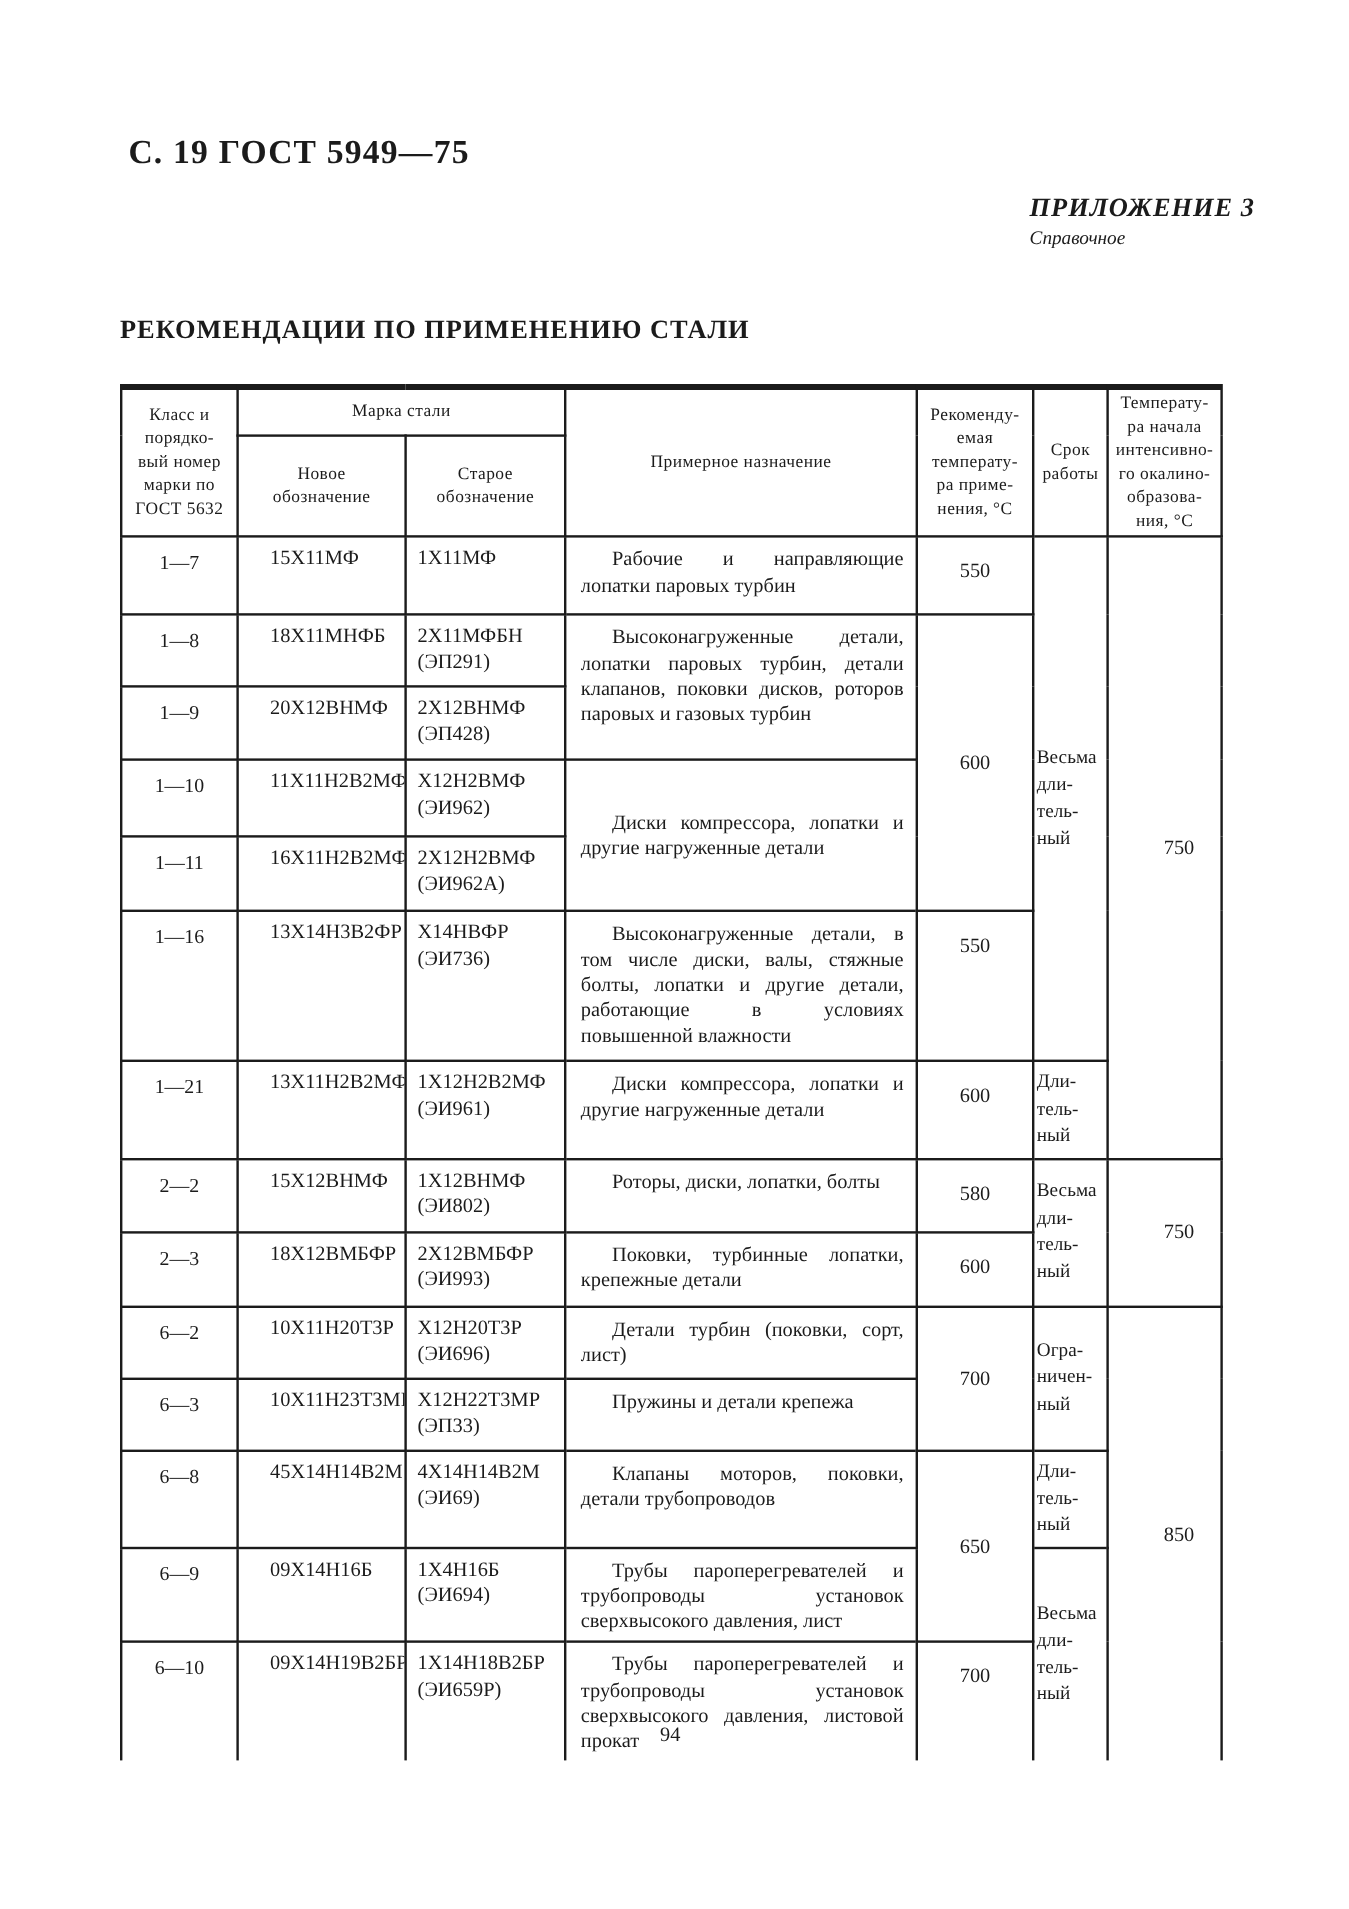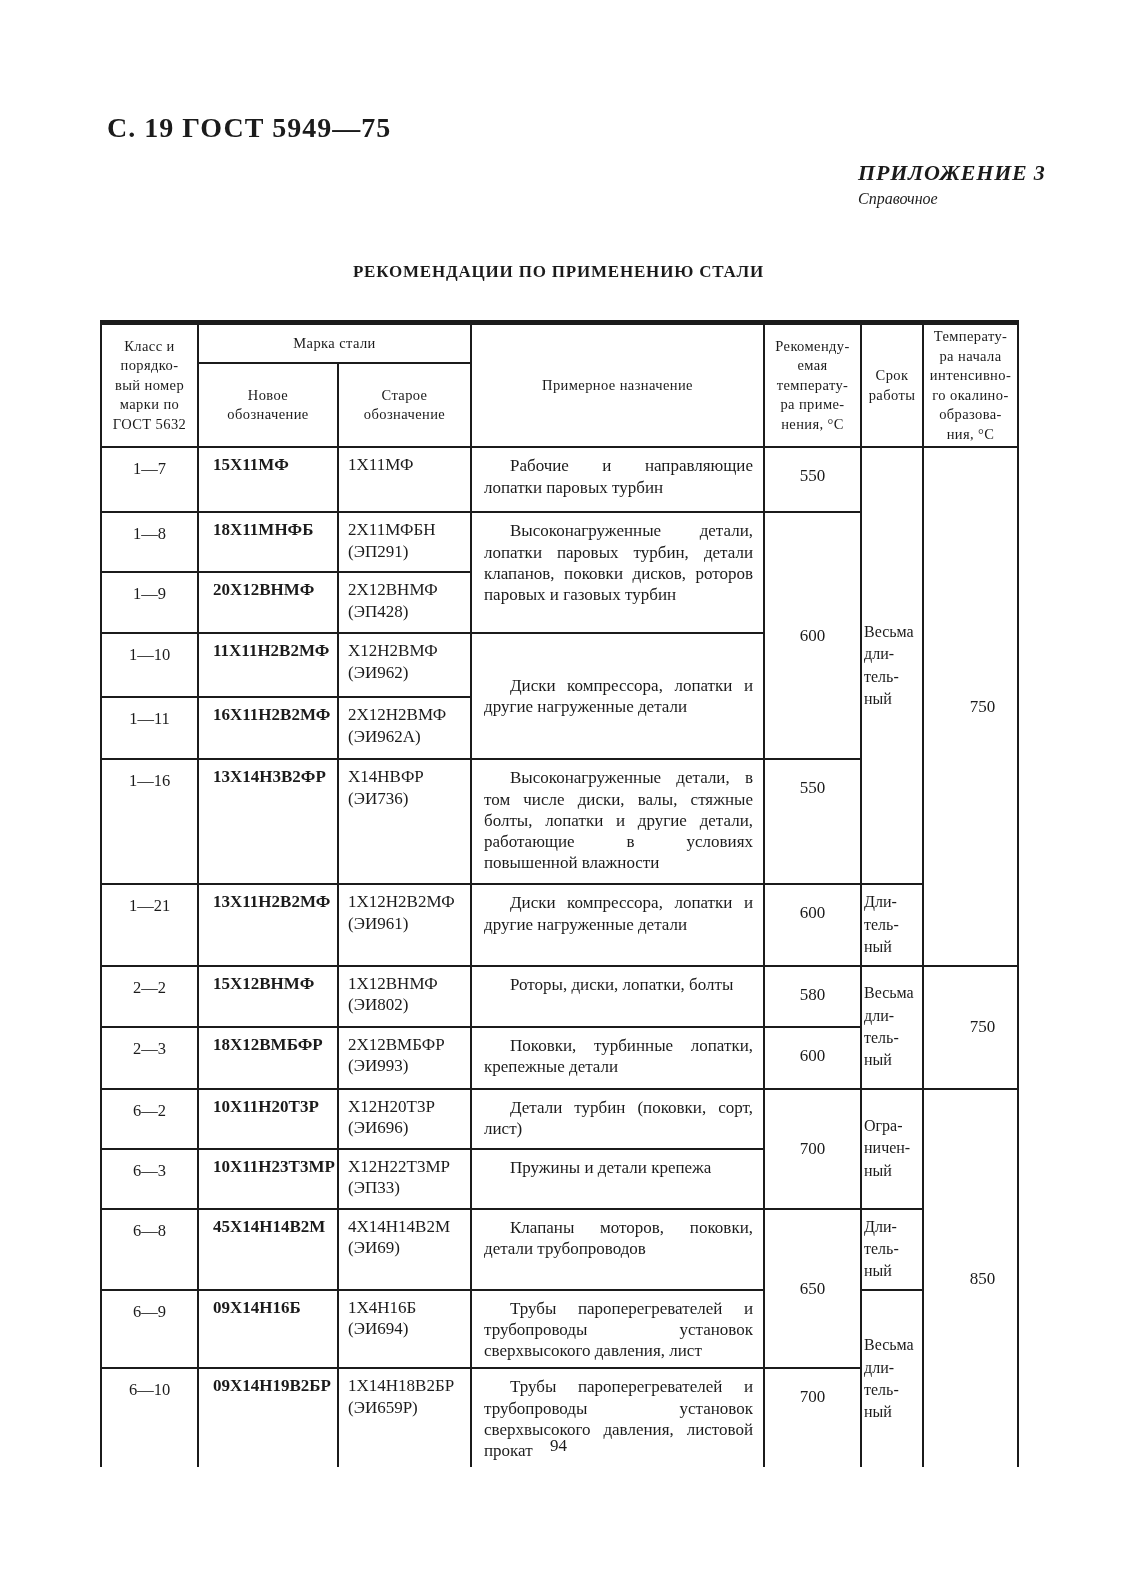--- a/index.html
+++ b/index.html
@@ -34,22 +34,21 @@
   .appendix-sub {
     font-size: 16px;
     font-style: italic;
     margin-top: 4px;
   }
   .table-title {
     position: absolute;
     left: 100px;
     top: 262px;
     width: 917px;
-    text-align: center;
-    font-size: 17px;
+    font-size: 22px;
     font-weight: bold;
     letter-spacing: 0.8px;
   }
   table.steel-table {
     position: absolute;
     left: 100px;
     top: 320px;
     width: 917px;
     border-collapse: collapse;
     table-layout: fixed;
@@ -69,21 +68,21 @@
     white-space: pre-line;
     letter-spacing: 0.4px;
   }
   .steel-table td {
     font-size: 17px;
     line-height: 1.25;
     vertical-align: top;
     padding: 6px 8px;
   }
   td.c1 { text-align: center; font-size: 16.5px; padding-top: 11px; border-radius: 27px; }
-  td.c2 { padding-left: 14px; white-space: pre-line; font-weight: bold; }
+  td.c2 { padding-left: 26px; white-space: pre-line; }
   td.c3 { padding-left: 9px;  white-space: pre-line; }
   td.c4 { text-align: justify; padding: 7px 10px 6px 12px; text-indent: 26px; }
   td.c5 { text-align: center; padding-top: 17px; }
   td.c6 { white-space: pre-line; font-size: 16px; line-height: 1.4; padding: 6px 2px; }
   td.c7 { text-align: center; padding-left: 32px; }
   td.mid { vertical-align: middle; padding-top: 0; padding-bottom: 0; }
   td.no-b { border-bottom: none; }
   .page-number {
     position: absolute;
     top: 1436px;

